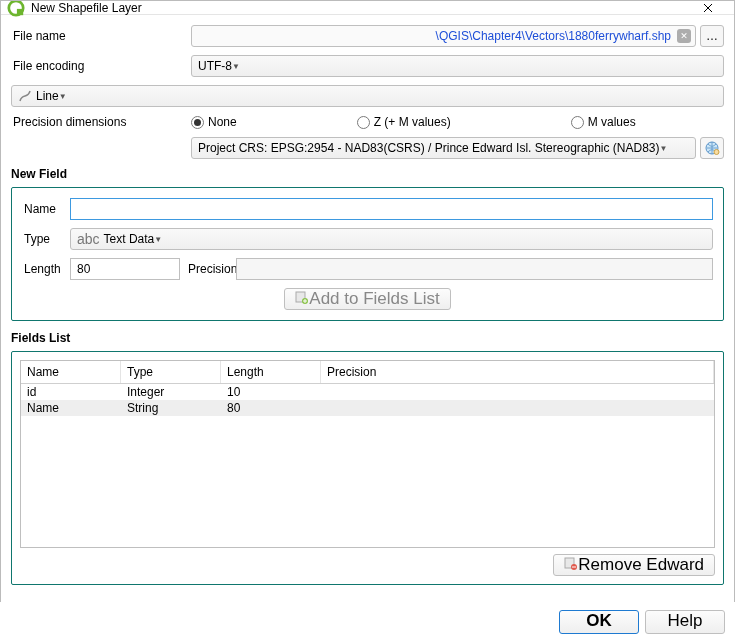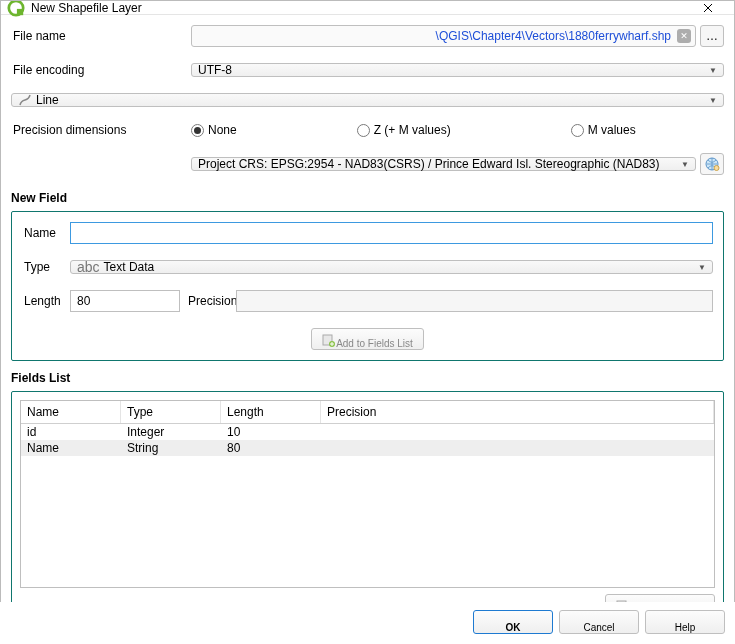--- a/index.html
+++ b/index.html
@@ -2,41 +2,41 @@
 <html><head>
 <meta charset="utf-8">
 <style>
   * { box-sizing: border-box; margin: 0; padding: 0; font-family: "Segoe UI", Tahoma, sans-serif; }
   body { width: 735px; height: 644px; background: #fff; font-size: 12px; color: #000; overflow: hidden; border: 1px solid #bbb; }
   .title-bar { height: 14px; display: flex; align-items: center; padding: 0 6px; border-bottom: 1px solid #e5e5e5; }
   .title-bar .logo { width: 18px; height: 18px; margin-right: 6px; }
   .title-bar .title { flex: 1; font-size: 12px; }
   .title-bar .close { width: 40px; height: 30px; display: flex; align-items: center; justify-content: center; }
   .content { padding: 10px 10px 0 10px; }
-  .row { display: flex; align-items: center; margin-bottom: 16px; }
+  .row { display: flex; align-items: center; margin-bottom: 8px; }
   .label-col { width: 180px; padding-left: 2px; }
   .input-col { flex: 1; display: flex; align-items: center; gap: 4px; }
   .text-input { height: 22px; border: 1px solid #bfbfbf; padding: 0 6px; background: #fff; font-size: 12px; }
   .text-input.small { width: 110px; }
   .file-input { flex: 1; height: 22px; border: 1px solid #bfbfbf; border-radius: 3px; background: #fafafa; display: flex; align-items: center; justify-content: flex-end; padding: 0 4px; }
   .file-input .path { font-size: 12px; color: #1d4ed8; }
   .file-input .clear { width: 14px; height: 14px; margin-left: 6px; background: #adadad; border-radius: 3px; display: flex; align-items: center; justify-content: center; color: #fff; font-size: 9px; }
   .icon-btn { width: 24px; height: 22px; border: 1px solid #bfbfbf; border-radius: 3px; background: #f6f6f6; display: flex; align-items: center; justify-content: center; }
-  .select { flex: 1; height: 14px; border: 1px solid #bfbfbf; border-radius: 3px; background: linear-gradient(#f9f9f9,#efefef); display: flex; align-items: center; padding: 0 6px; justify-content: space-between; }
+  .select { flex: 1; height: 22px; border: 1px solid #bfbfbf; border-radius: 3px; background: linear-gradient(#f9f9f9,#efefef); display: flex; align-items: center; padding: 0 6px; justify-content: flex-start; }
   .select .sel-label { display: flex; align-items: center; gap: 4px; }
   .chev { font-size: 8px; color: #555; }
   .radio-group { display: flex; gap: 40px; align-items: center; }
   .radio { display: flex; align-items: center; gap: 4px; }
   .radio-dot { width: 13px; height: 13px; border: 1px solid #7a7a7a; border-radius: 50%; background: #fff; display: flex; align-items: center; justify-content: center; }
   .radio-dot.selected::after { content:''; width:7px; height:7px; border-radius:50%; background:#333; }
   .group-title { font-weight: bold; font-size: 12px; margin: 6px 0 6px 0; }
   .groupbox { border: 1px solid #0f766e; border-radius: 2px; padding: 10px; }
   .nf-label { width: 48px; padding-left: 2px; }
   .name-input { flex: 1; height: 22px; border: 1.5px solid #3d99e0; background: #fff; padding: 0 6px; }
-  .btn { height: 22px; border: 1px solid #bfbfbf; border-radius: 3px; background: linear-gradient(#fcfcfc,#efefef); padding: 0 10px; display: inline-flex; align-items: flex-end; gap: 0; cursor: pointer; font-size: 10px; }
+  .btn { height: 22px; border: 1px solid #bfbfbf; border-radius: 3px; background: linear-gradient(#fcfcfc,#efefef); padding: 0 10px; display: inline-flex; align-items: flex-start; gap: 0; cursor: pointer; font-size: 17px; }
   .btn.disabled { color: #888; }
   .center-row { display:flex; justify-content:center; margin-top: 2px; }
   .fields-table { width: 100%; border: 1px solid #bfbfbf; background: #fff; height: 188px; overflow: auto; }
   .fields-header { display: flex; background: #fff; border-bottom: 1px solid #cfcfcf; }
   .fields-header div { padding: 4px 6px; border-right: 1px solid #e4e4e4; font-size: 12px; }
   .col-name { width: 100px; }
   .col-type { width: 100px; }
   .col-length { width: 100px; }
   .col-prec { flex: 1; }
   .fields-row { display: flex; }
@@ -218,18 +218,15 @@
     </div>
   </div>
 
 </div>
 
 <div class="footer">
   <div class="btn primary">
       <span>OK</span>
     </div>
   <div class="btn">
-      <span>Cancel</span>
-    </div>
-  <div class="btn">
       <span>Help</span>
     </div>
 </div>
 
 </body></html>

